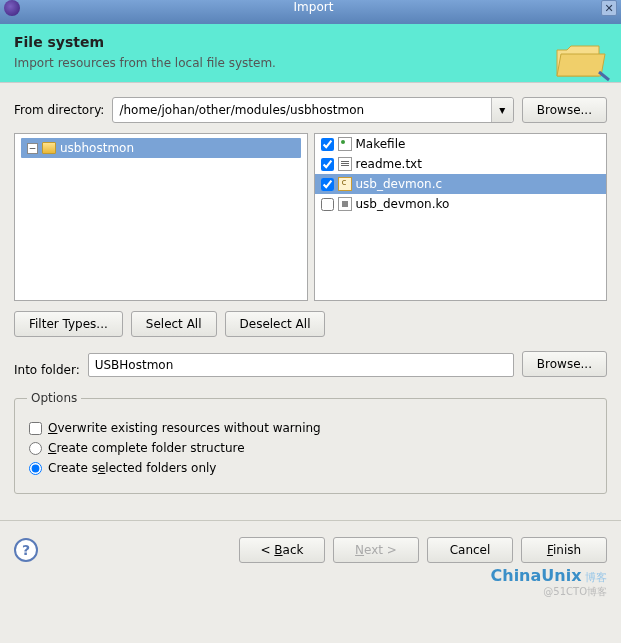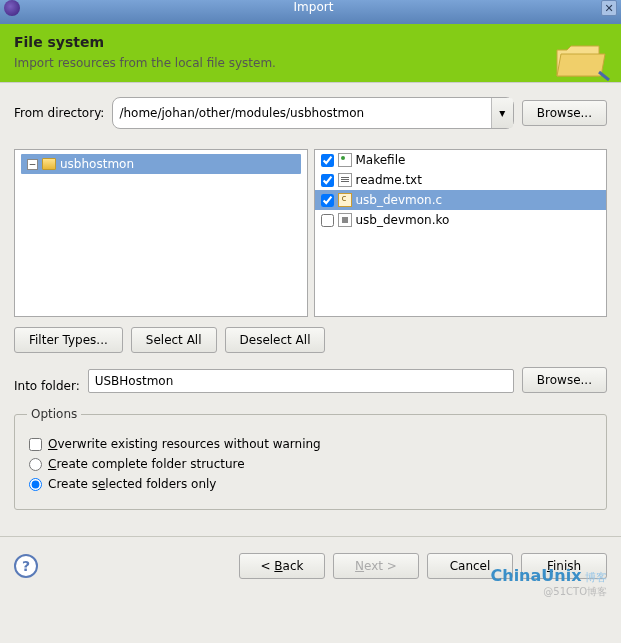--- a/index.html
+++ b/index.html
@@ -2,30 +2,30 @@
 <html><head>
 <meta charset="utf-8">
 <style>
 * { box-sizing: border-box; margin: 0; padding: 0; font-family: "DejaVu Sans", "Liberation Sans", Arial, sans-serif; }
 body { width: 621px; height: 643px; background: #edece8; overflow: hidden; }
 .titlebar { height: 24px; background: linear-gradient(to bottom, #7aa3d6, #5a83b8); display: flex; align-items: flex-start; padding: 0 4px; color: #fff; font-size: 12px; }
 .titlebar .appicon { width: 16px; height: 16px; background: radial-gradient(circle at 40% 40%, #7a5fbf, #3a1f7a); border-radius: 50%; margin-right: 6px; }
 .titlebar .title { flex: 1; text-align: center; font-weight: normal; }
 .titlebar .winbtn { width: 16px; height: 16px; background: #a9c2e5; border: 1px solid #6b8ab8; border-radius: 2px; display: flex; align-items: center; justify-content: center; font-size: 11px; color: #2a3a55; cursor: pointer; }
 
-.header { background: #84cc16; padding: 10px 14px 12px 14px; position: relative; border-bottom: 1px solid #ccc; }
+.header { background: #5eead4; padding: 10px 14px 12px 14px; position: relative; border-bottom: 1px solid #ccc; }
 .header h1 { font-size: 14px; font-weight: bold; color: #222; margin-bottom: 6px; }
 .header p { font-size: 12px; color: #555; }
 .foldericon { position: absolute; right: 10px; top: 12px; width: 58px; height: 48px; }
 .foldericon svg { width: 58px; height: 48px; }
 
 .body { padding: 14px 14px 8px 14px; }
-.row { display: flex; align-items: center; gap: 8px; margin-bottom: 20px; font-size: 12px; }
+.row { display: flex; align-items: center; gap: 8px; margin-bottom: 10px; font-size: 12px; }
 .row label { white-space: nowrap; }
-.combo { flex: 1; display: flex; border: 1px solid #a9a9a9; background: #fff; height: 32px; border-radius: 8px; }
+.combo { flex: 1; display: flex; border: 1px solid #a9a9a9; background: #fff; height: 26px; border-radius: 3px; }
 .combo input { flex: 1; border: none; padding: 0 6px; font-size: 12px; outline: none; background: transparent; }
 .combo .drop { width: 22px; border-left: 1px solid #bbb; display: flex; align-items: center; justify-content: center; background: linear-gradient(#f5f5f2, #e3e3de); cursor: pointer; border-radius: 0 3px 3px 0; }
 .btn { height: 26px; padding: 0 14px; font-size: 12px; background: linear-gradient(#f8f8f5, #e5e5e0); border: 1px solid #a9a9a9; border-radius: 3px; cursor: pointer; }
 .btn[disabled] { color: #aaa; cursor: default; }
 
 .panes { display: flex; gap: 6px; height: 168px; margin-bottom: 10px; }
 .pane { flex: 1; border: 1px solid #a9a9a9; background: #fff; overflow: auto; font-size: 12px; }
 .tree-row, .file-row { display: flex; align-items: center; height: 20px; padding: 0 6px; gap: 4px; }
 .tree-row { background: #7aa3d6; color: #fff; margin: 4px 6px; border-radius: 1px; }
 .tree-toggle { width: 11px; height: 11px; border: 1px solid #888; background: #fff; color: #333; font-size: 9px; line-height: 9px; text-align: center; cursor: pointer; }

